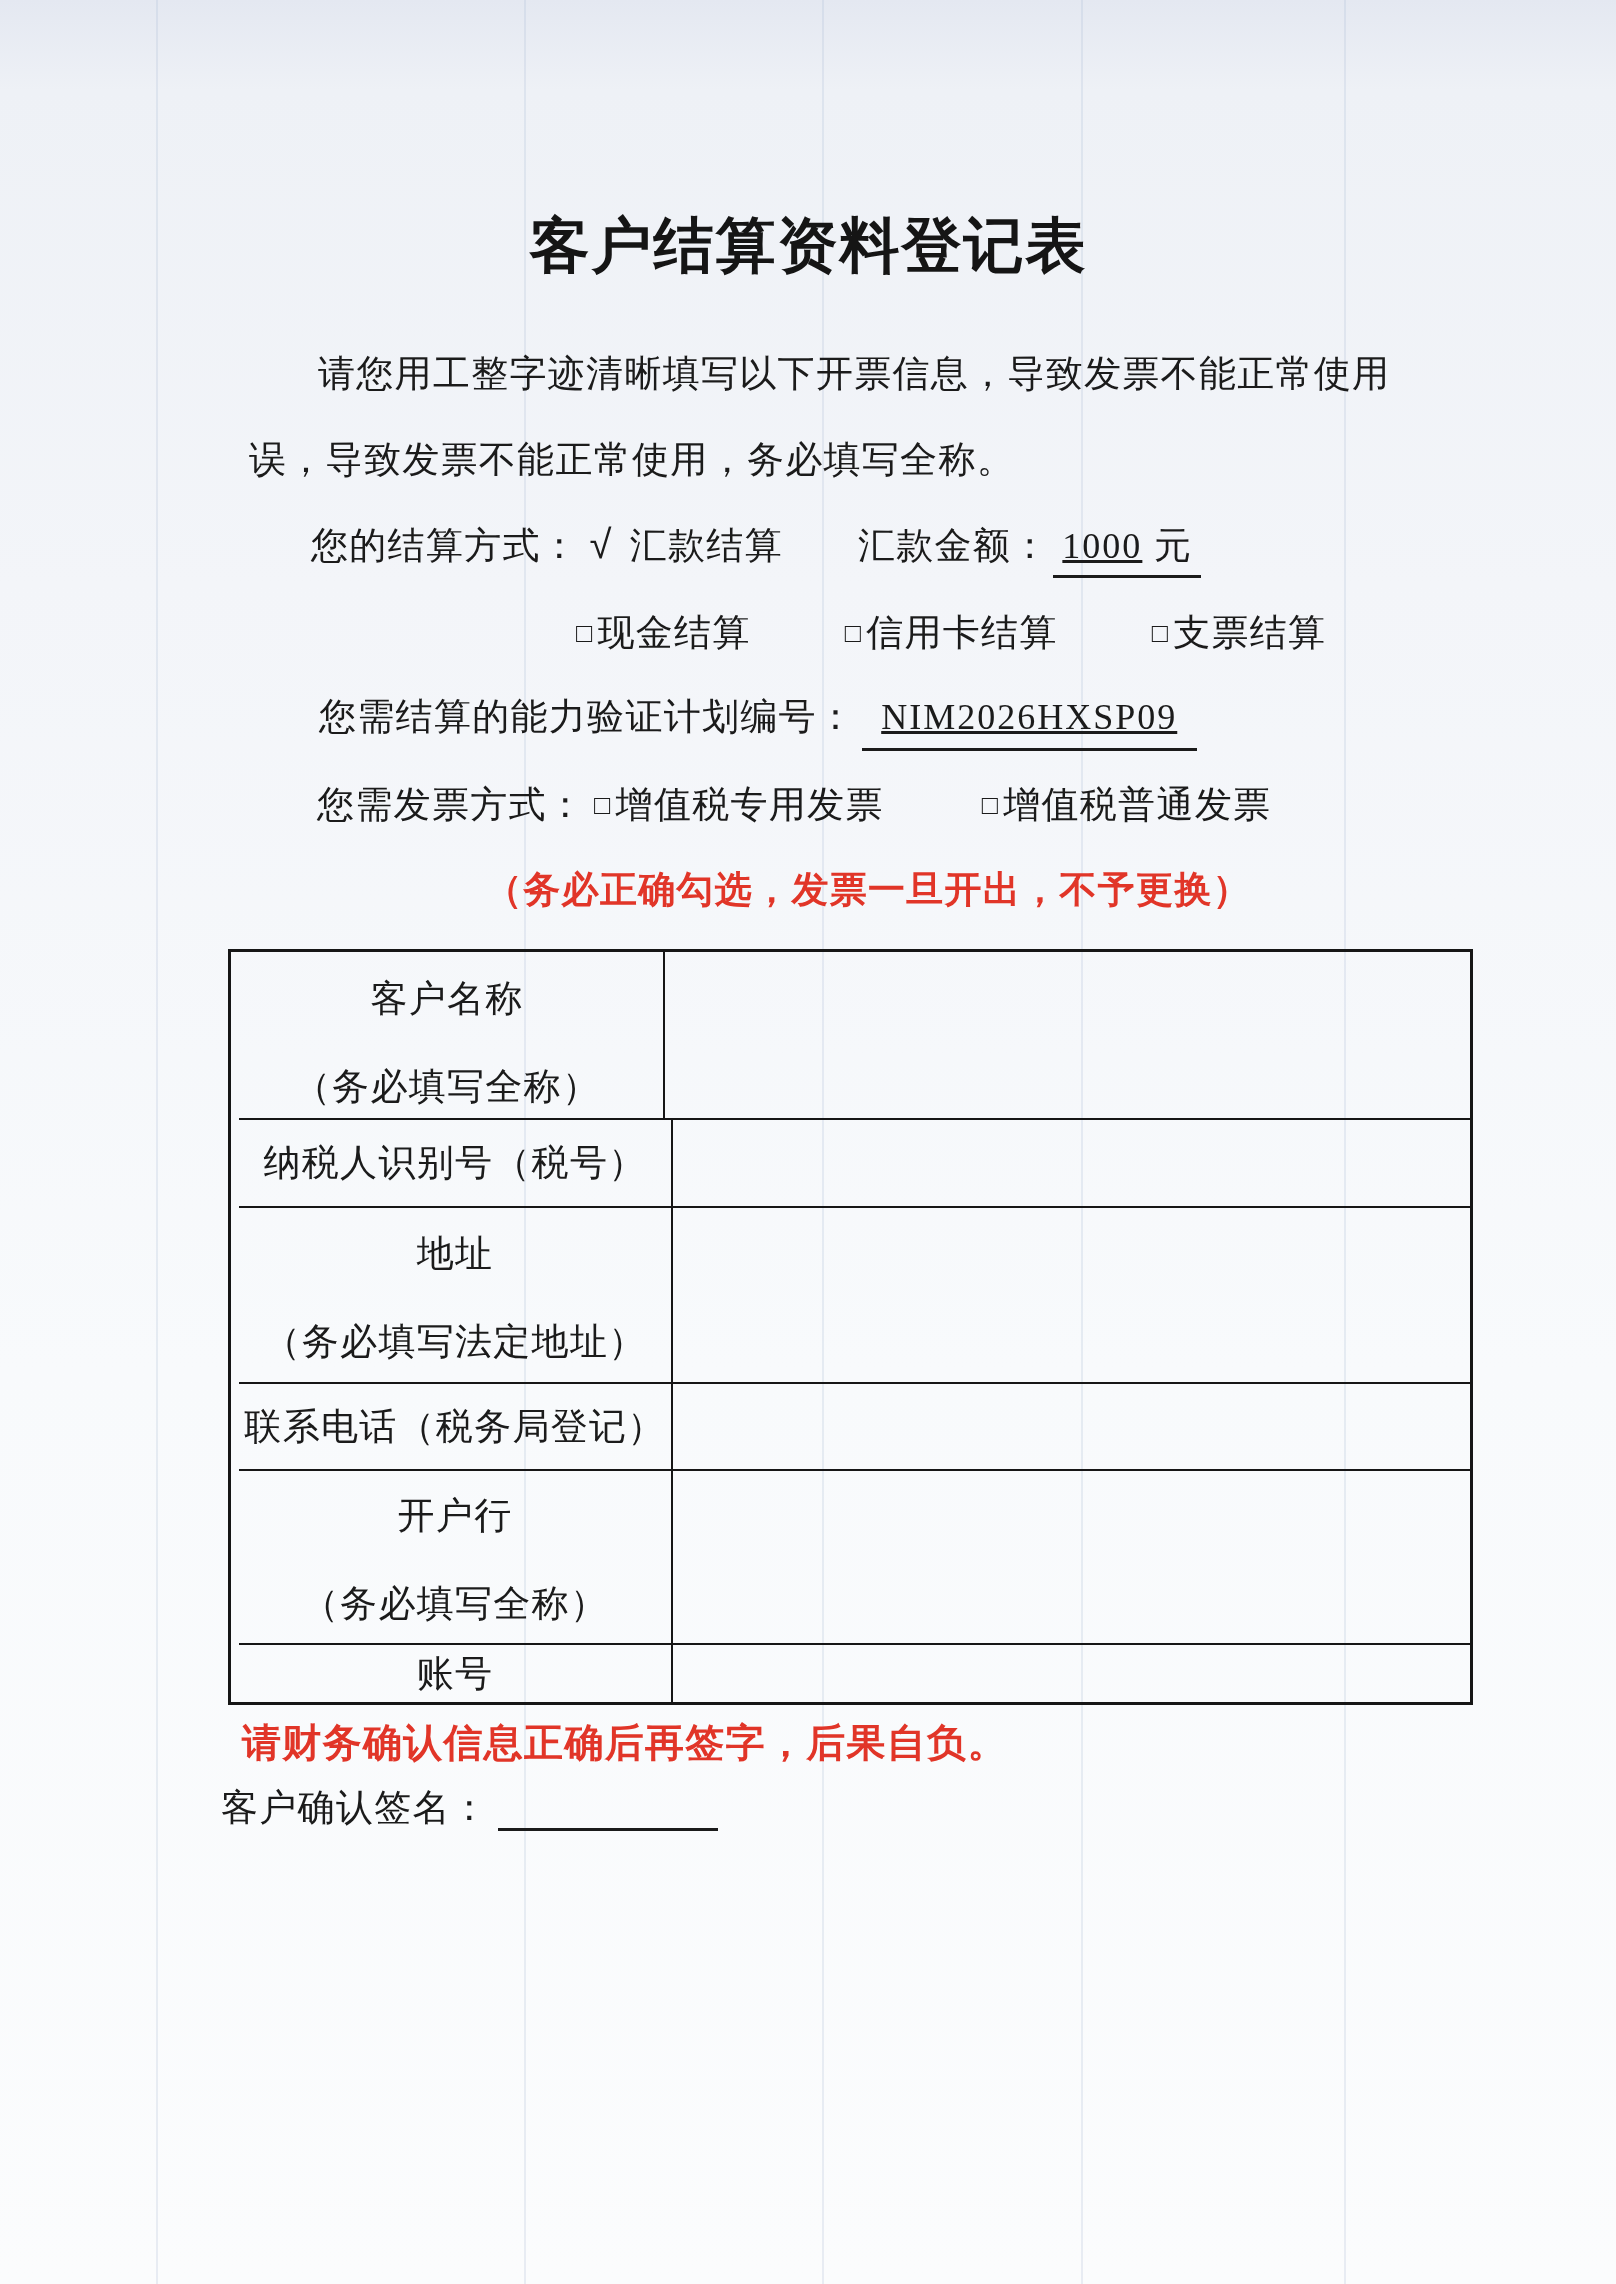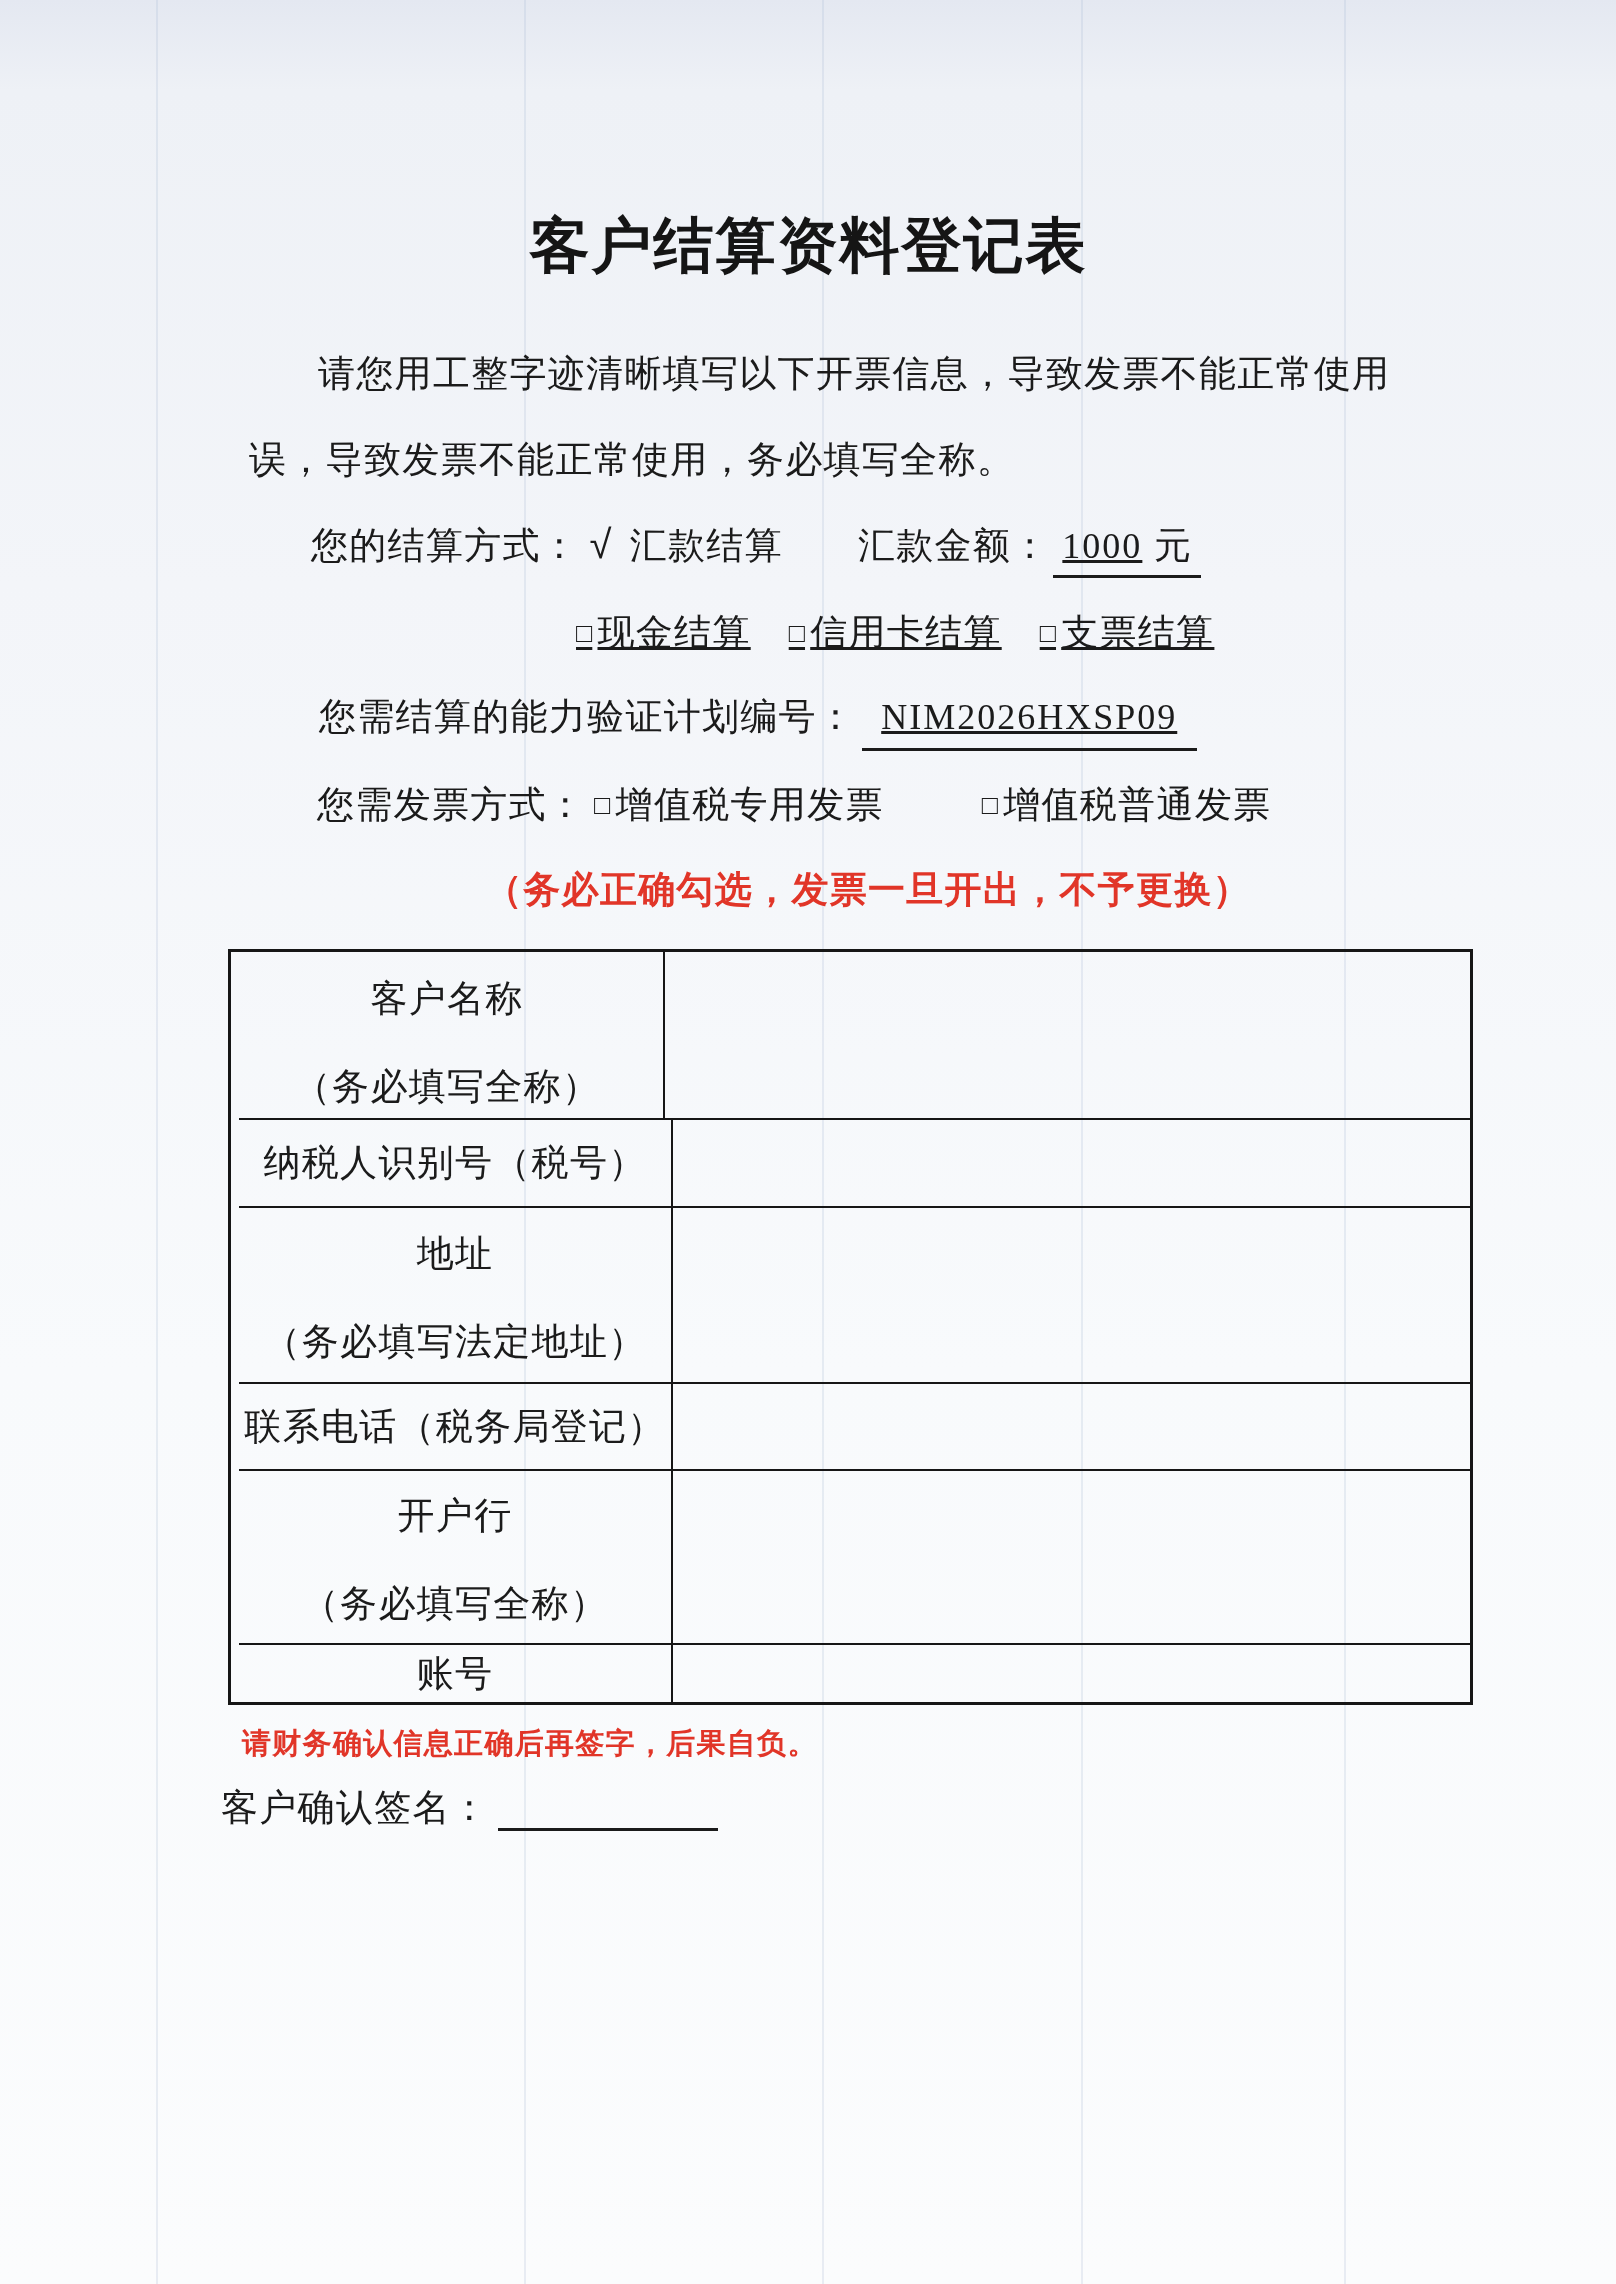--- a/index.html
+++ b/index.html
@@ -14,37 +14,37 @@
   }
   .streak{position:absolute;top:0;bottom:0;width:2px;background:rgba(165,180,210,0.22);}
   .line{position:absolute;white-space:nowrap;font-size:37px;line-height:47px;color:#1b1b1b;letter-spacing:1.3px;}
   .title{position:absolute;left:0;right:0;top:210px;text-align:center;font-size:60px;line-height:72px;font-weight:bold;letter-spacing:2px;color:#151515;}
   .red{color:var(--accent,#e13528);font-weight:bold;}
   .cbx{font-size:27px;position:relative;top:-3.3px;margin-right:5.2px;letter-spacing:0;}
   .checkmark{font-size:40px;margin:0 17px 0 10.4px;font-weight:normal;}
   .u-amount{display:inline-block;border-bottom:3.3px solid #1b1b1b;padding:0 9px 5.2px 9px;margin-left:3.9px;}
   .serifnum{font-family:"Liberation Serif","DejaVu Serif",serif;font-size:36px;letter-spacing:2px;text-decoration:underline;}
   .u-plan{display:inline-block;border-bottom:3.3px solid #1b1b1b;padding:0 19.5px 6.5px 19.5px;margin-left:6.5px;}
-  .optrow{display:flex;gap:38px;text-decoration:underline;}
+  .optrow{display:flex;gap:94px;}
   .opt2{margin-left:98px;}
   .opt1{margin-left:9px;}
   .sp115{display:inline-block;width:75px;}
   
   .tbl{position:absolute;left:228px;top:949px;width:1245px;border:3.3px solid #161616;box-sizing:border-box;}
   .trow{display:flex;box-sizing:border-box;}
   .trow + .trow{border-top:2.6px solid #161616;margin-left:8px;}
   .tlabel{width:434px;box-sizing:border-box;border-right:2.6px solid #161616;
           display:flex;flex-direction:column;justify-content:center;align-items:center;
           font-size:37px;letter-spacing:1.3px;text-align:center;}
   .tlabel .l{line-height:88px;}
   .tvalue{flex:1;}
   .h255{height:166px;}.h135{height:88px;}.h270{height:176px;}.h133{height:87px;}.h267{height:174px;justify-content:flex-end;}.h120{height:59px;}
   .pt25{padding-top:16.3px;box-sizing:border-box;}
   .pt8{padding-top:5.2px;box-sizing:border-box;}
-  .footer-red{position:absolute;left:242px;top:1725px;font-size:29px;line-height:36px;letter-spacing:1.3px;font-family:Liberation Serif, serif;}
+  .footer-red{position:absolute;left:242px;top:1725px;font-size:39px;line-height:36px;letter-spacing:1.3px;font-family:Liberation Serif, serif;}
   .sig{position:absolute;left:221px;top:1784px;font-size:37px;line-height:47px;letter-spacing:1.3px;}
   .sig-line{display:inline-block;width:220px;height:38px;border-bottom:3.3px solid #1b1b1b;margin-left:9px;vertical-align:bottom;}
 </style>
 </head>
 <body>
 
 <div class="page">
 
   <div class="streak" style="left:156px"></div>
   <div class="streak" style="left:524px"></div>

